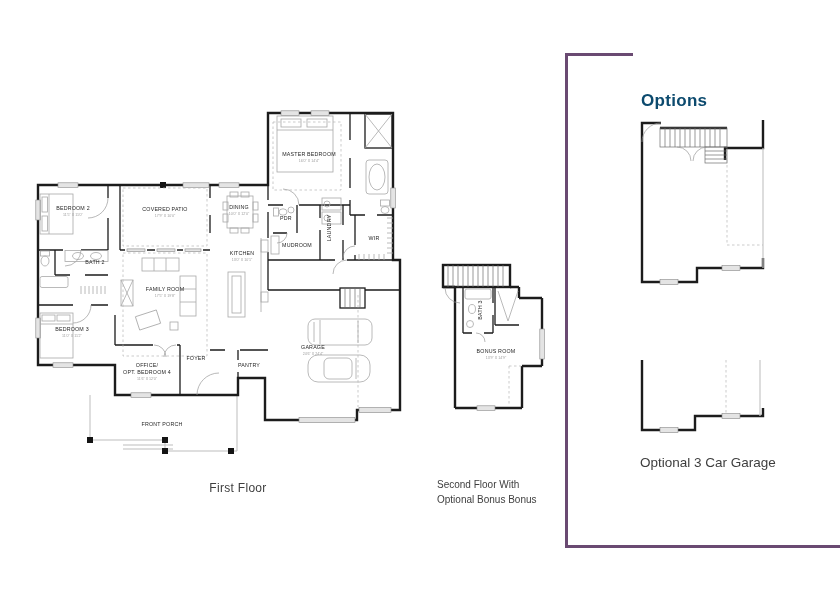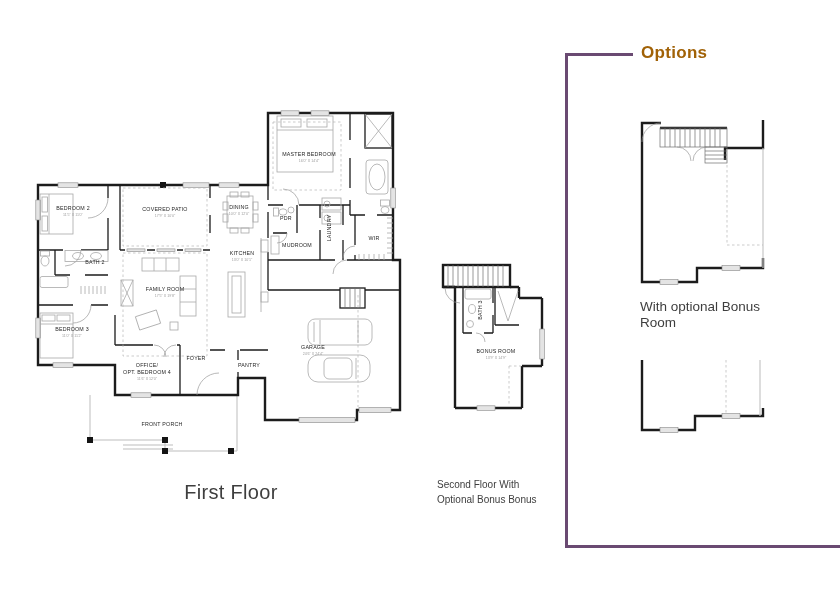--- a/index.html
+++ b/index.html
@@ -1,21 +1,21 @@
 <!DOCTYPE html>
 <html><head>
 <meta charset="utf-8">
 <style>
   html,body{margin:0;padding:0;background:#ffffff;}
   .canvas{position:relative;width:840px;height:594px;background:#ffffff;overflow:hidden;
           font-family:"Liberation Sans",sans-serif;}
   .plan{position:absolute;}
   .caption{position:absolute;color:#3e3e3e;}
   .cap-center{text-align:center;}
-  .accent{color:#a16207;}
+  .accent{color:#0c4a6e;margin-top:48px;}
   .pline{position:absolute;background:#6a4a72;}
   svg text{font-family:"Liberation Sans",sans-serif;}
   .roomlbl{font-size:5.3px;fill:#262626;letter-spacing:.2px;text-anchor:middle;font-weight:500;}
   .dimlbl{font-size:3.6px;fill:#9b9b9b;text-anchor:middle;}
   .wall{stroke:#1c1c1c;fill:none;}
   .w2{stroke-width:2.4;}
   .w1{stroke-width:1.3;}
   .lite{stroke:#a8a8a8;fill:none;stroke-width:.8;}
   .dash{stroke:#b4b4b4;fill:none;stroke-width:.7;stroke-dasharray:2.5,2.5;}
   .arc{stroke:#9a9a9a;fill:none;stroke-width:.7;}
@@ -218,21 +218,21 @@
       <text class="roomlbl" x="122" y="274">OPT. BEDROOM 4</text>
       <text class="dimlbl" x="122" y="280">11'6" X 12'0"</text>
       <text class="roomlbl" x="171" y="260">FOYER</text>
       <text class="roomlbl" x="224" y="267">PANTRY</text>
       <text class="roomlbl" x="288" y="249">GARAGE</text>
       <text class="dimlbl" x="288" y="255">24'6" X 24'4"</text>
       <text class="roomlbl" x="137" y="326">FRONT PORCH</text>
     </g>
   </svg>
 
-  <div class="caption cap-center" style="left:146px;top:481px;width:170px;font-size:20px;letter-spacing:.3px">First Floor</div>
+  <div class="caption cap-center" style="left:153px;top:481px;width:170px;font-size:12px;letter-spacing:.3px">First Floor</div>
 
   <svg class="plan" style="left:432px;top:253px" width="118" height="162" viewBox="0 0 118 162">
     <g>
       <rect class="wall w2" x="11" y="12" width="67" height="22"></rect>
       <path class="wall w2" d="M11,34 H23 M23,34 V155 M23,155 H90 M90,155 V113 M90,113 H110 M110,113 V45 M110,45 H87 M87,45 V34 M87,34 H78"></path>
       <path class="wall w1" d="M31,34 V80 M31,80 H40 M52,80 H61 M61,34 V50 M61,62 V80 M63,34 V72 M63,72 H87"></path>
     </g>
     <g>
       <path class="stairline" d="M16,12 V34 M21,12 V34 M26,12 V34 M31,12 V34 M36,12 V34 M41,12 V34 M46,12 V34 M51,12 V34 M56,12 V34 M61,12 V34 M66,12 V34 M71,12 V34"></path>
       <path class="arc" d="M13,35 A15,15 0 0 0 28,50"></path>
@@ -277,29 +277,26 @@
       <path class="stairline" d="M77,41 H99 M77,45 H99 M77,49 H99"></path>
       <path class="arc" d="M14,32 A19,19 0 0 1 33,13"></path>
       <path class="arc" d="M49,37 A14,14 0 0 1 63,51"></path>
       <path class="arc" d="M79,37 A14,14 0 0 0 65,51"></path>
       <path class="dash" d="M99,50 V135 H135"></path>
       <rect class="win" x="94" y="155.6" width="18" height="5"></rect>
       <rect class="win" x="32" y="169.6" width="18" height="5"></rect>
     </g>
   </svg>
 
-  <div class="caption" style="left:640px;top:299px;font-size:13.5px;line-height:16px">
-    <div>With optional Bonus</div>
-    <div>Room</div>
-  </div>
 
   <svg class="plan" style="left:632px;top:355px" width="150" height="90" viewBox="0 0 150 90">
     <g>
       <path class="wall w2" d="M10,5 V75 H63 V61 H131 V53"></path>
       <path class="litewall" d="M128,5 V61"></path>
       <path class="dash" d="M94,5 V61"></path>
       <rect class="win" x="28" y="72.6" width="18" height="5"></rect>
       <rect class="win" x="90" y="58.6" width="18" height="5"></rect>
     </g>
   </svg>
 
+  <div class="caption" style="left:640px;top:455px;font-size:13.5px">Optional 3 Car Garage</div>
 
 </div>
 
 </body></html>

